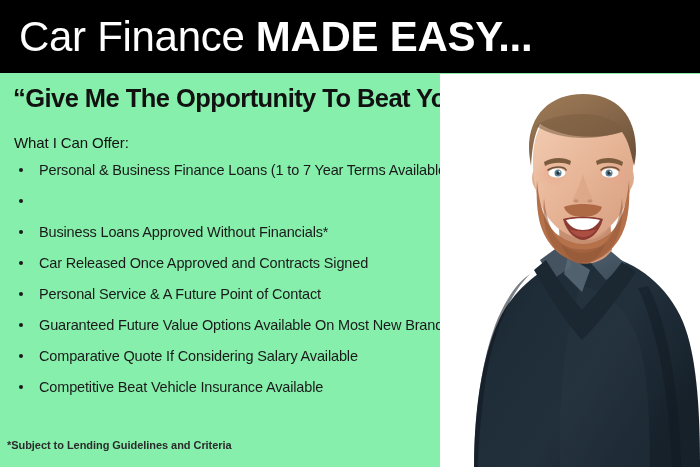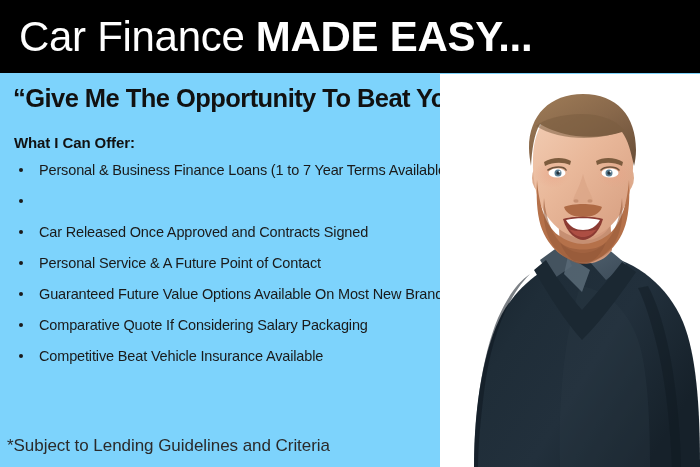--- a/index.html
+++ b/index.html
@@ -9,21 +9,21 @@
   }
   body {
     font-family: "Liberation Sans", sans-serif;
     -webkit-font-smoothing: antialiased;
   }
 
   #ad-root {
     position: relative;
     width: 700px;
     height: 467px;
-    background: #7dd3fc;
+    background: #86efac;
     overflow: hidden;
   }
 
   
   .header-banner {
     position: absolute;
     left: 0;
     top: 0;
     width: 700px;
     height: 73px;
@@ -61,21 +61,21 @@
     white-space: nowrap;
   }
 
   
   .offer-heading {
     position: absolute;
     left: 14px;
     top: 133px;
     color: #111111;
     font-size: 15px;
-    font-weight: 700;
+    font-weight: 400;
     line-height: 20px;
     letter-spacing: -0.1px;
   }
 
   .bullet-list {
     position: absolute;
     left: 14px;
     top: 160px;
     width: 500px;
     margin: 0;
@@ -102,22 +102,22 @@
     border-radius: 50%;
     background: #1a1a1a;
   }
 
   
   .footer-note {
     position: absolute;
     left: 7px;
     top: 438px;
     color: #2b2b2b;
-    font-size: 17px;
-    font-weight: 400;
+    font-size: 11px;
+    font-weight: 700;
     line-height: 15px;
     letter-spacing: -0.05px;
     white-space: nowrap;
   }
 
   
   .portrait {
     position: absolute;
     left: 440px;
     top: 74px;
@@ -148,33 +148,37 @@
   <ul class="bullet-list">
     <li class="bullet-item">
       <span class="bullet-dot"></span>
       <span>Personal &amp; Business Finance Loans (1 to 7 Year Terms Available)</span>
     </li>
     <li class="bullet-item">
       <span class="bullet-dot"></span>
     </li>
     <li class="bullet-item">
       <span class="bullet-dot"></span>
+      <span>Business Loans Approved Without Financials*</span>
+    </li>
+    <li class="bullet-item">
+      <span class="bullet-dot"></span>
       <span>Car Released Once Approved and Contracts Signed</span>
     </li>
     <li class="bullet-item">
       <span class="bullet-dot"></span>
       <span>Personal Service &amp; A Future Point of Contact</span>
     </li>
     <li class="bullet-item">
       <span class="bullet-dot"></span>
       <span>Guaranteed Future Value Options Available On Most New Brands</span>
     </li>
     <li class="bullet-item">
       <span class="bullet-dot"></span>
-      <span>Comparative Quote If Considering Salary Packaging</span>
+      <span>Comparative Quote If Considering Salary Available</span>
     </li>
     <li class="bullet-item">
       <span class="bullet-dot"></span>
       <span>Competitive Beat Vehicle Insurance Available</span>
     </li>
   </ul>
 
   <div class="footer-note">*Subject to Lending Guidelines and Criteria</div>
 
   <div class="portrait">

